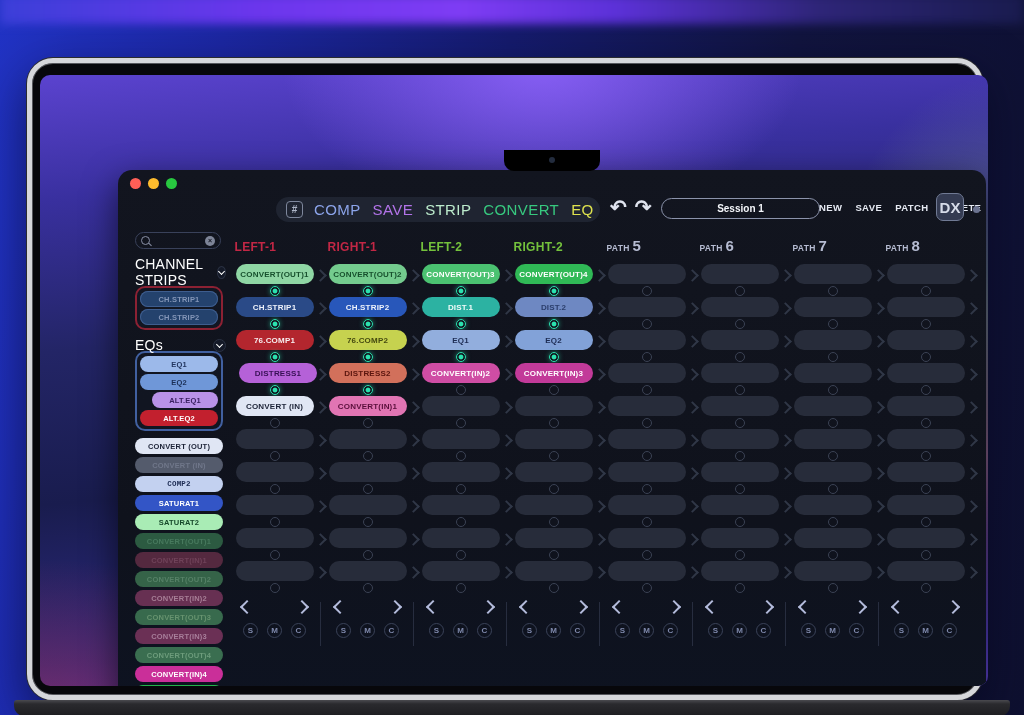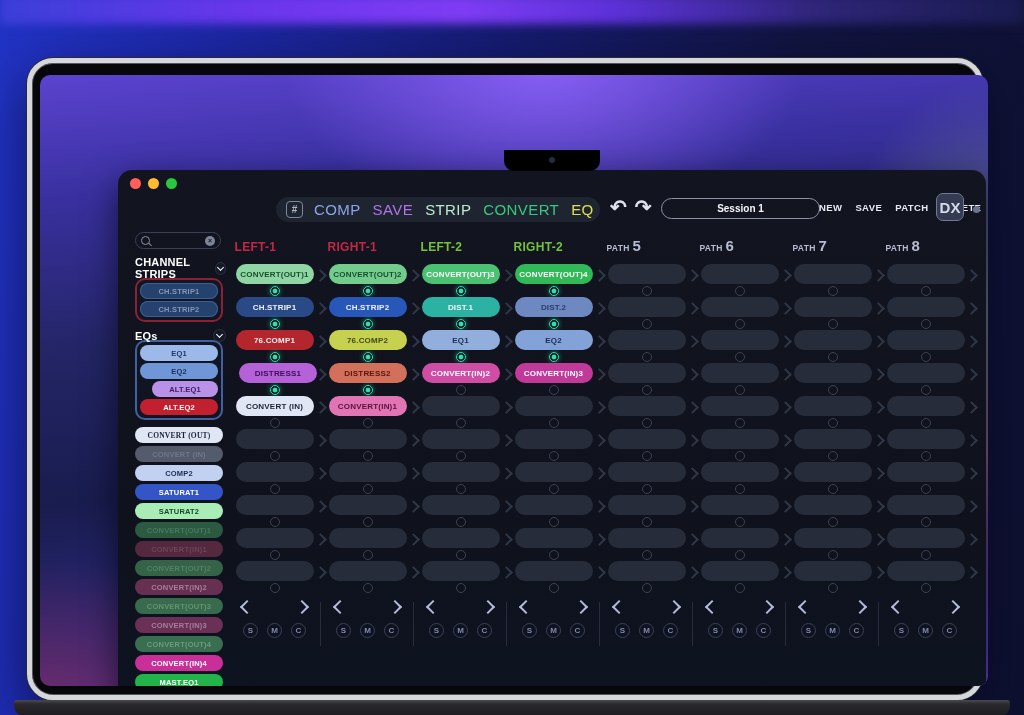--- a/index.html
+++ b/index.html
@@ -66,21 +66,21 @@
   .sidebar{position:absolute;left:17px;top:62px;width:88px}
   .search{width:86px;height:17px;border:1.5px solid #39415a;border-radius:10px;display:flex;align-items:center;
     padding:0 5px;box-sizing:border-box;gap:3px}
   .s-ico{width:7px;height:7px;border:1.3px solid #8a90a5;border-radius:50%;position:relative;flex:0 0 auto}
   .s-ico::after{content:"";position:absolute;width:4px;height:1.3px;background:#8a90a5;transform:rotate(45deg);right:-3px;bottom:-1px}
   .s-in{flex:1;min-width:0;background:transparent;border:none;outline:none;color:#cdd3e2;font-size:9px;font-family:"Liberation Sans",sans-serif}
   .s-clear{width:10px;height:10px;border-radius:50%;background:#7e8598;color:#10141f;font-size:7px;font-weight:700;
     display:flex;align-items:center;justify-content:center;flex:0 0 auto}
   .s-clear::before{content:"\00D7"}
   .sb-head{display:flex;justify-content:space-between;align-items:center;margin:7px 0 2px;position:relative;z-index:2}
-  .sb-lab{color:#fff;font-size:11px;font-weight:700;letter-spacing:.2px}
+  .sb-lab{color:#fff;font-size:14px;font-weight:400;letter-spacing:.2px}
   .sb-chev{width:13px;height:13px;border-radius:50%;background:#141927;border:1px solid #2a3142;
     display:flex;align-items:center;justify-content:center;margin-right:-3px;box-sizing:border-box}
   .sb-chev::before{content:"";width:4px;height:4px;border-right:1.5px solid #fff;border-bottom:1.5px solid #fff;
     transform:rotate(45deg);margin-top:-2px}
   .sb-box{border:2px solid;border-radius:10px;padding:3px;display:flex;flex-direction:column;gap:2px;margin-top:-4px;
     background:rgba(20,24,40,.45)}
   .sb-pill{height:16px;border-radius:9px;font-size:7.5px;font-weight:700;letter-spacing:.2px;
     display:flex;align-items:center;justify-content:center}
   .sb-items{display:flex;flex-direction:column;gap:3px;margin-top:7px}
 
@@ -169,23 +169,23 @@
             </div>
             <div class="sb-box" style="border-color: rgb(65, 96, 160);">
               <div class="sb-pill" style="background: rgb(156, 185, 234); color: rgb(34, 53, 94);">EQ1</div>
               <div class="sb-pill" style="background: rgb(111, 151, 216); color: rgb(27, 47, 85);">EQ2</div>
               <div class="sb-pill" style="background: rgb(185, 146, 232); color: rgb(58, 32, 97); margin-left: 12px;">ALT.EQ1</div>
               <div class="sb-pill" style="background: rgb(194, 32, 46); color: rgb(255, 255, 255);">ALT.EQ2</div>
             </div>
           </div>
         </div>
       <div id="sb-items" class="sb-items">
-          <div class="sb-pill" style="background: rgb(224, 230, 244); color: rgb(27, 34, 54); font-family: Liberation Serif, serif;">CONVERT (OUT)</div>
+          <div class="sb-pill" style="background: rgb(224, 230, 244); color: rgb(27, 34, 54);">CONVERT (OUT)</div>
           <div class="sb-pill" style="background: rgb(84, 91, 108); color: rgb(112, 119, 138);">CONVERT (IN)</div>
-          <div class="sb-pill" style="background: rgb(195, 209, 240); color: rgb(27, 42, 82);">COMP2</div>
+          <div class="sb-pill" style="background: rgb(195, 209, 240); color: rgb(27, 42, 82); font-family: Liberation Mono, monospace;">COMP2</div>
           <div class="sb-pill" style="background: rgb(51, 85, 198); color: rgb(255, 255, 255);">SATURAT1</div>
           <div class="sb-pill" style="background: rgb(169, 236, 181); color: rgb(22, 73, 42);">SATURAT2</div>
           <div class="sb-pill" style="background: rgb(44, 90, 65); color: rgb(71, 121, 93);">CONVERT(OUT)1</div>
           <div class="sb-pill" style="background: rgb(84, 41, 63); color: rgb(111, 66, 89);">CONVERT(IN)1</div>
           <div class="sb-pill" style="background: rgb(53, 99, 72); color: rgb(86, 129, 103);">CONVERT(OUT)2</div>
           <div class="sb-pill" style="background: rgb(103, 48, 82); color: rgb(168, 127, 151);">CONVERT(IN)2</div>
           <div class="sb-pill" style="background: rgb(56, 106, 77); color: rgb(103, 147, 111);">CONVERT(OUT)3</div>
           <div class="sb-pill" style="background: rgb(107, 48, 85); color: rgb(168, 127, 155);">CONVERT(IN)3</div>
           <div class="sb-pill" style="background: rgb(58, 110, 80); color: rgb(109, 156, 124);">CONVERT(OUT)4</div>
           <div class="sb-pill" style="background: rgb(202, 47, 153); color: rgb(255, 255, 255);">CONVERT(IN)4</div>

